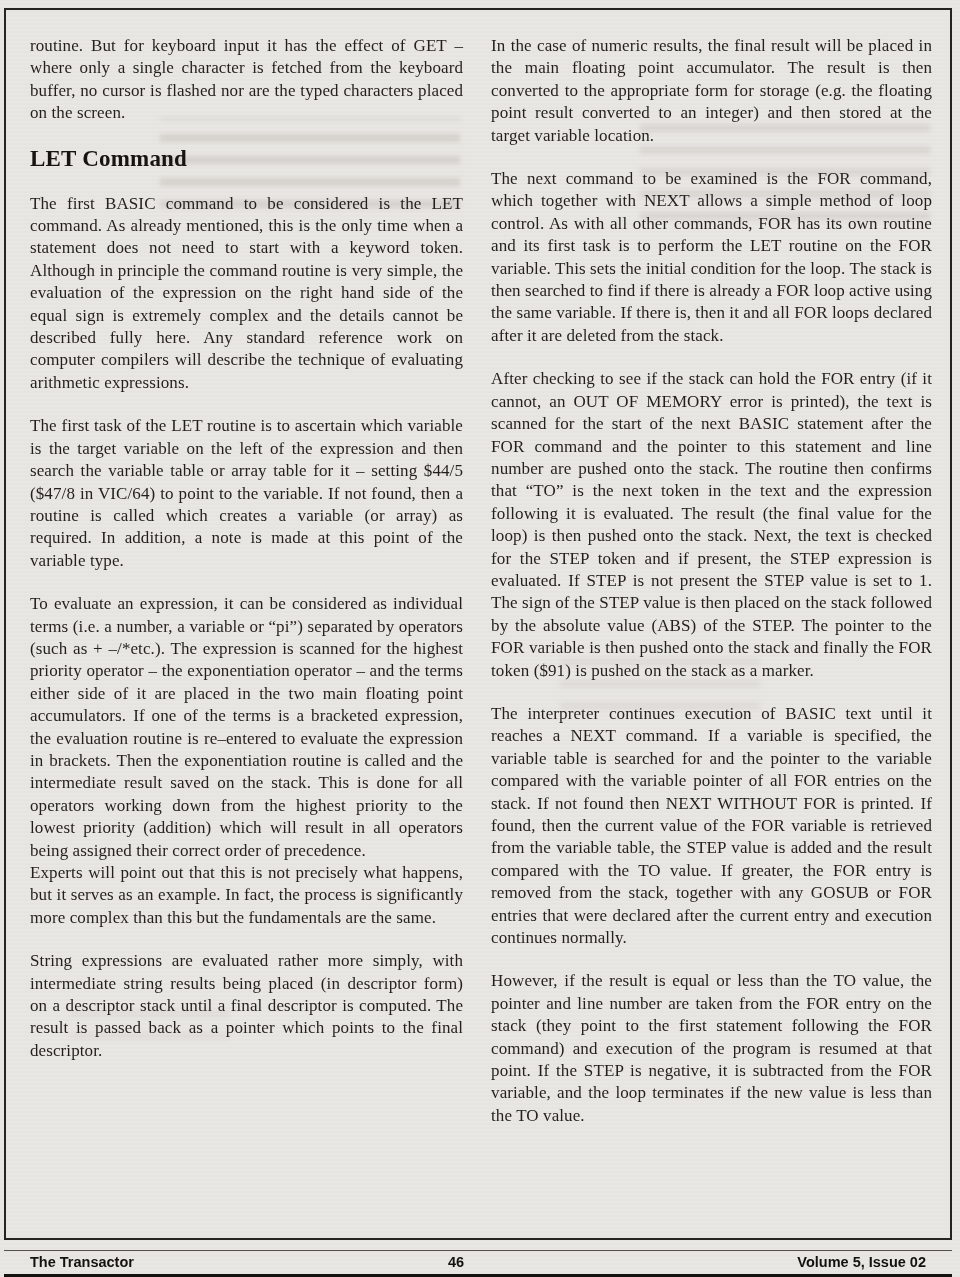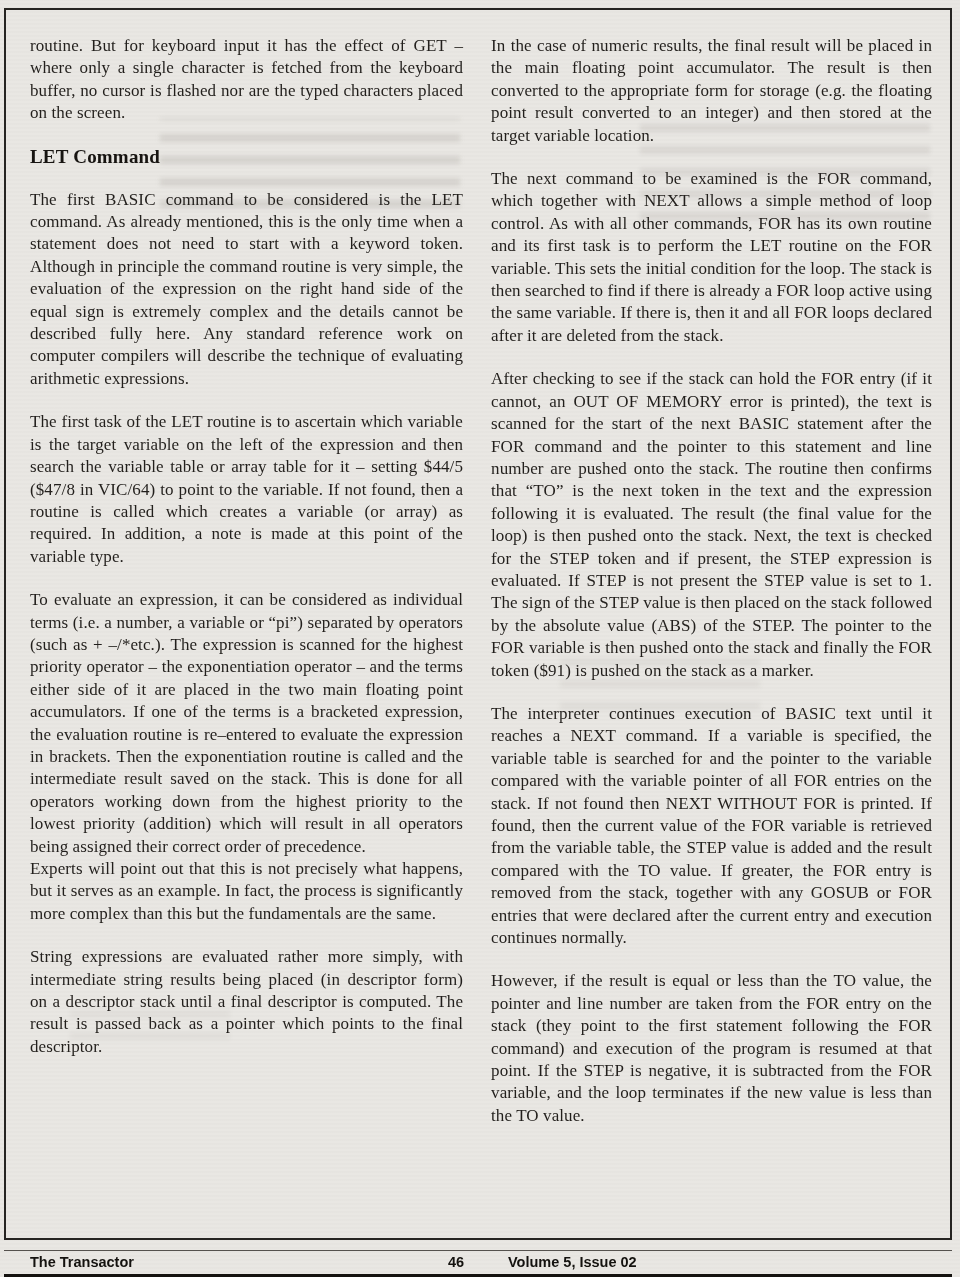--- a/index.html
+++ b/index.html
@@ -41,21 +41,21 @@
     margin: 0 0 21px 0;
     font-size: 17px;
     line-height: 22.4px;
     color: #221f1c;
     text-align: justify;
     white-space: pre-line;
     letter-spacing: 0.1px;
   }
   .section-heading {
     margin: 1px 0 21px 0;
-    font-size: 19px;
+    font-size: 23px;
     font-weight: bold;
     color: #171411;
     letter-spacing: 0.2px;
   }
   
   .bleed {
     position: absolute;
     background: repeating-linear-gradient(0deg,
       rgba(120,115,105,0.16) 0 8px,
       rgba(233,231,227,0) 8px 22px);
@@ -79,21 +79,21 @@
     align-items: center;
     padding: 2px 26px 2px 26px;
     height: 18px;
     font-family: "Liberation Sans", sans-serif;
     font-weight: bold;
     font-size: 14.5px;
     color: #14120f;
   }
   .footer-left  { flex: 1; text-align: left; }
   .footer-center{ width: 60px; text-align: left; }
-  .footer-right { flex: 1; }
+  .footer-right { flex: 1; text-align: right; }
   .footer-bar {
     height: 4.5px;
     background: #14120f;
     margin-top: 1px;
   }
 </style>
 </head>
 <body>
 
 <div class="scan-page">

